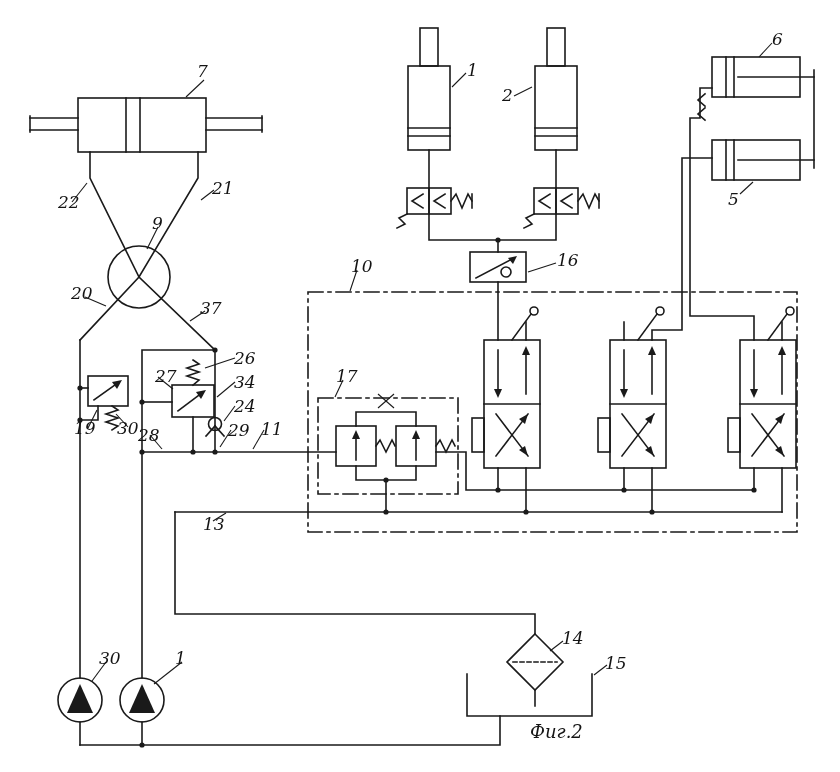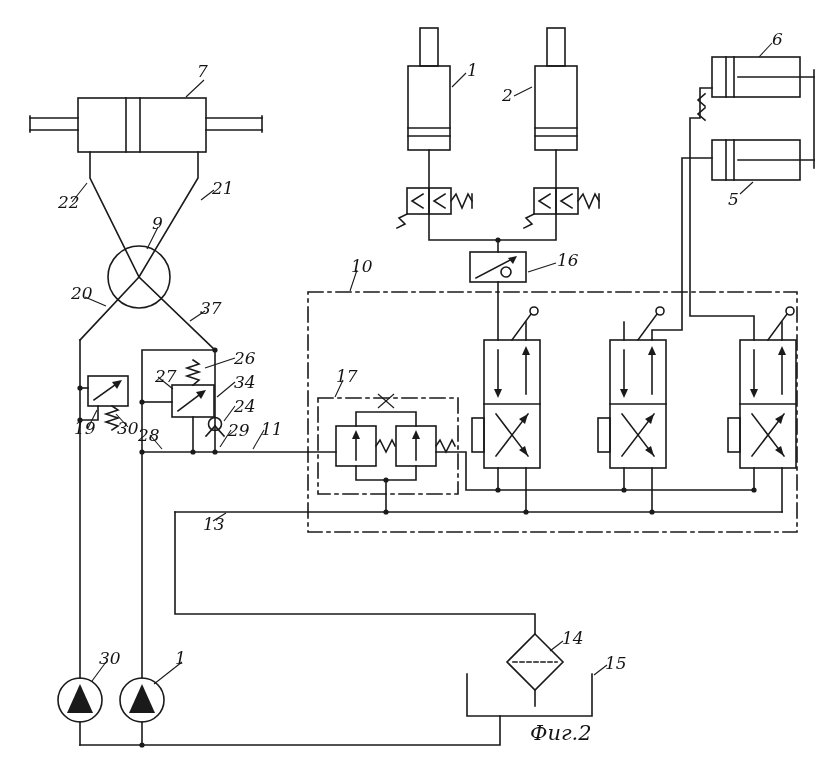--- a/index.html
+++ b/index.html
@@ -5,21 +5,21 @@
   html,body{margin:0;padding:0;background:#ffffff;}
   .stage{position:relative;width:840px;height:772px;background:#ffffff;overflow:hidden;
          font-family:"DejaVu Serif","Liberation Serif",serif;}
   .stage svg{position:absolute;left:0;top:0;}
   svg .s{stroke:#1a1a1a;stroke-width:1.6;fill:none;stroke-linecap:square;}
   svg .thin{stroke:#1a1a1a;stroke-width:1.1;fill:none;}
   svg .f{fill:#1a1a1a;stroke:none;}
   svg .dashA{stroke-dasharray:15 5 3 5;}
   svg .dashB{stroke-dasharray:4 3;}
   .lbl{position:absolute;font-style:italic;font-size:17px;color:#141414;line-height:1;white-space:nowrap;}
-  .caption{position:absolute;font-style:italic;font-size:21px;color:#141414;line-height:1;}
+  .caption{position:absolute;font-style:italic;font-size:18px;color:#141414;line-height:1;}
 </style>
 </head>
 <body>
 
 <div class="stage">
 
 <svg width="840" height="772" viewBox="0 0 840 772">
 
   <g>
     <rect class="s" x="78" y="98" width="128" height="54"></rect>

